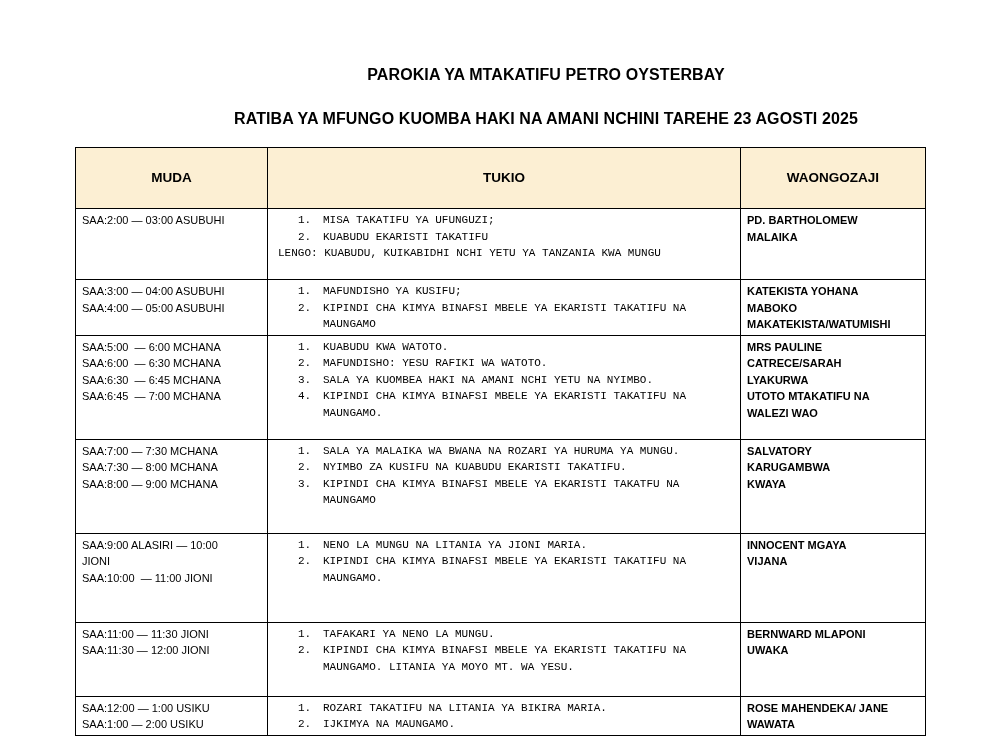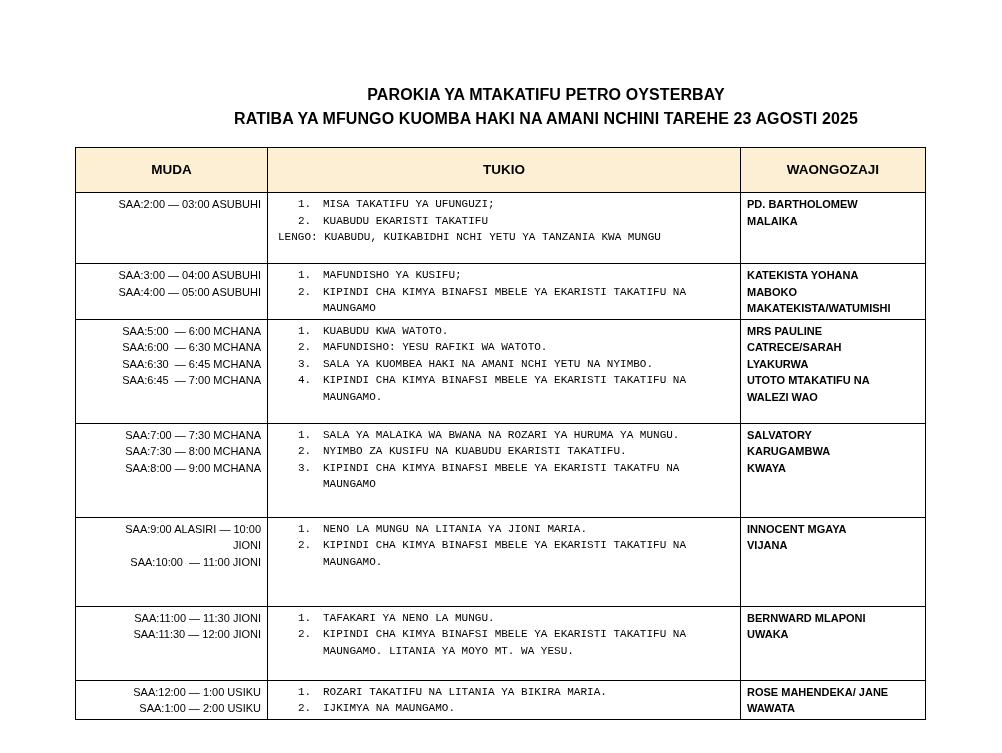--- a/index.html
+++ b/index.html
@@ -14,21 +14,21 @@
   }
   .doc-title {
     position: absolute;
     left: 90px; width: 912px;
     text-align: center;
     font-weight: bold;
     font-size: 16px;
     letter-spacing: 0.1px;
     white-space: nowrap;
   }
-  .doc-title.line1 { top: 86px; }
+  .doc-title.line1 { top: 66px; }
   .doc-title.line2 { top: 110px; }
 
   table.schedule {
     position: absolute;
     left: 75px; top: 147px;
     width: 850px;
     border-collapse: collapse;
     table-layout: fixed;
     font-size: 11px;
     line-height: 1.5;
@@ -37,30 +37,29 @@
   table.schedule td {
     border: 1px solid #000000;
   }
   table.schedule th {
     height: 28px;
     background: #fcefd3;
     font-size: 13.5px;
     font-weight: bold;
     text-align: center;
     vertical-align: middle;
-    padding: 12px;
+    padding: 20px;
   }
   table.schedule td {
     vertical-align: top;
     padding: 3px 6px 2px 6px;
   }
   td.muda-cell {
     white-space: pre-wrap;
     padding-left: 7px;
-    text-align: right;
   }
   td.tukio-cell { padding-left: 6px; font-family: Liberation Mono, monospace; }
   ol.tukio-list {
     list-style: none;
     margin: 0;
     padding: 0 0 0 49px;
     counter-reset: li;
   }
   ol.tukio-list li {
     position: relative;

